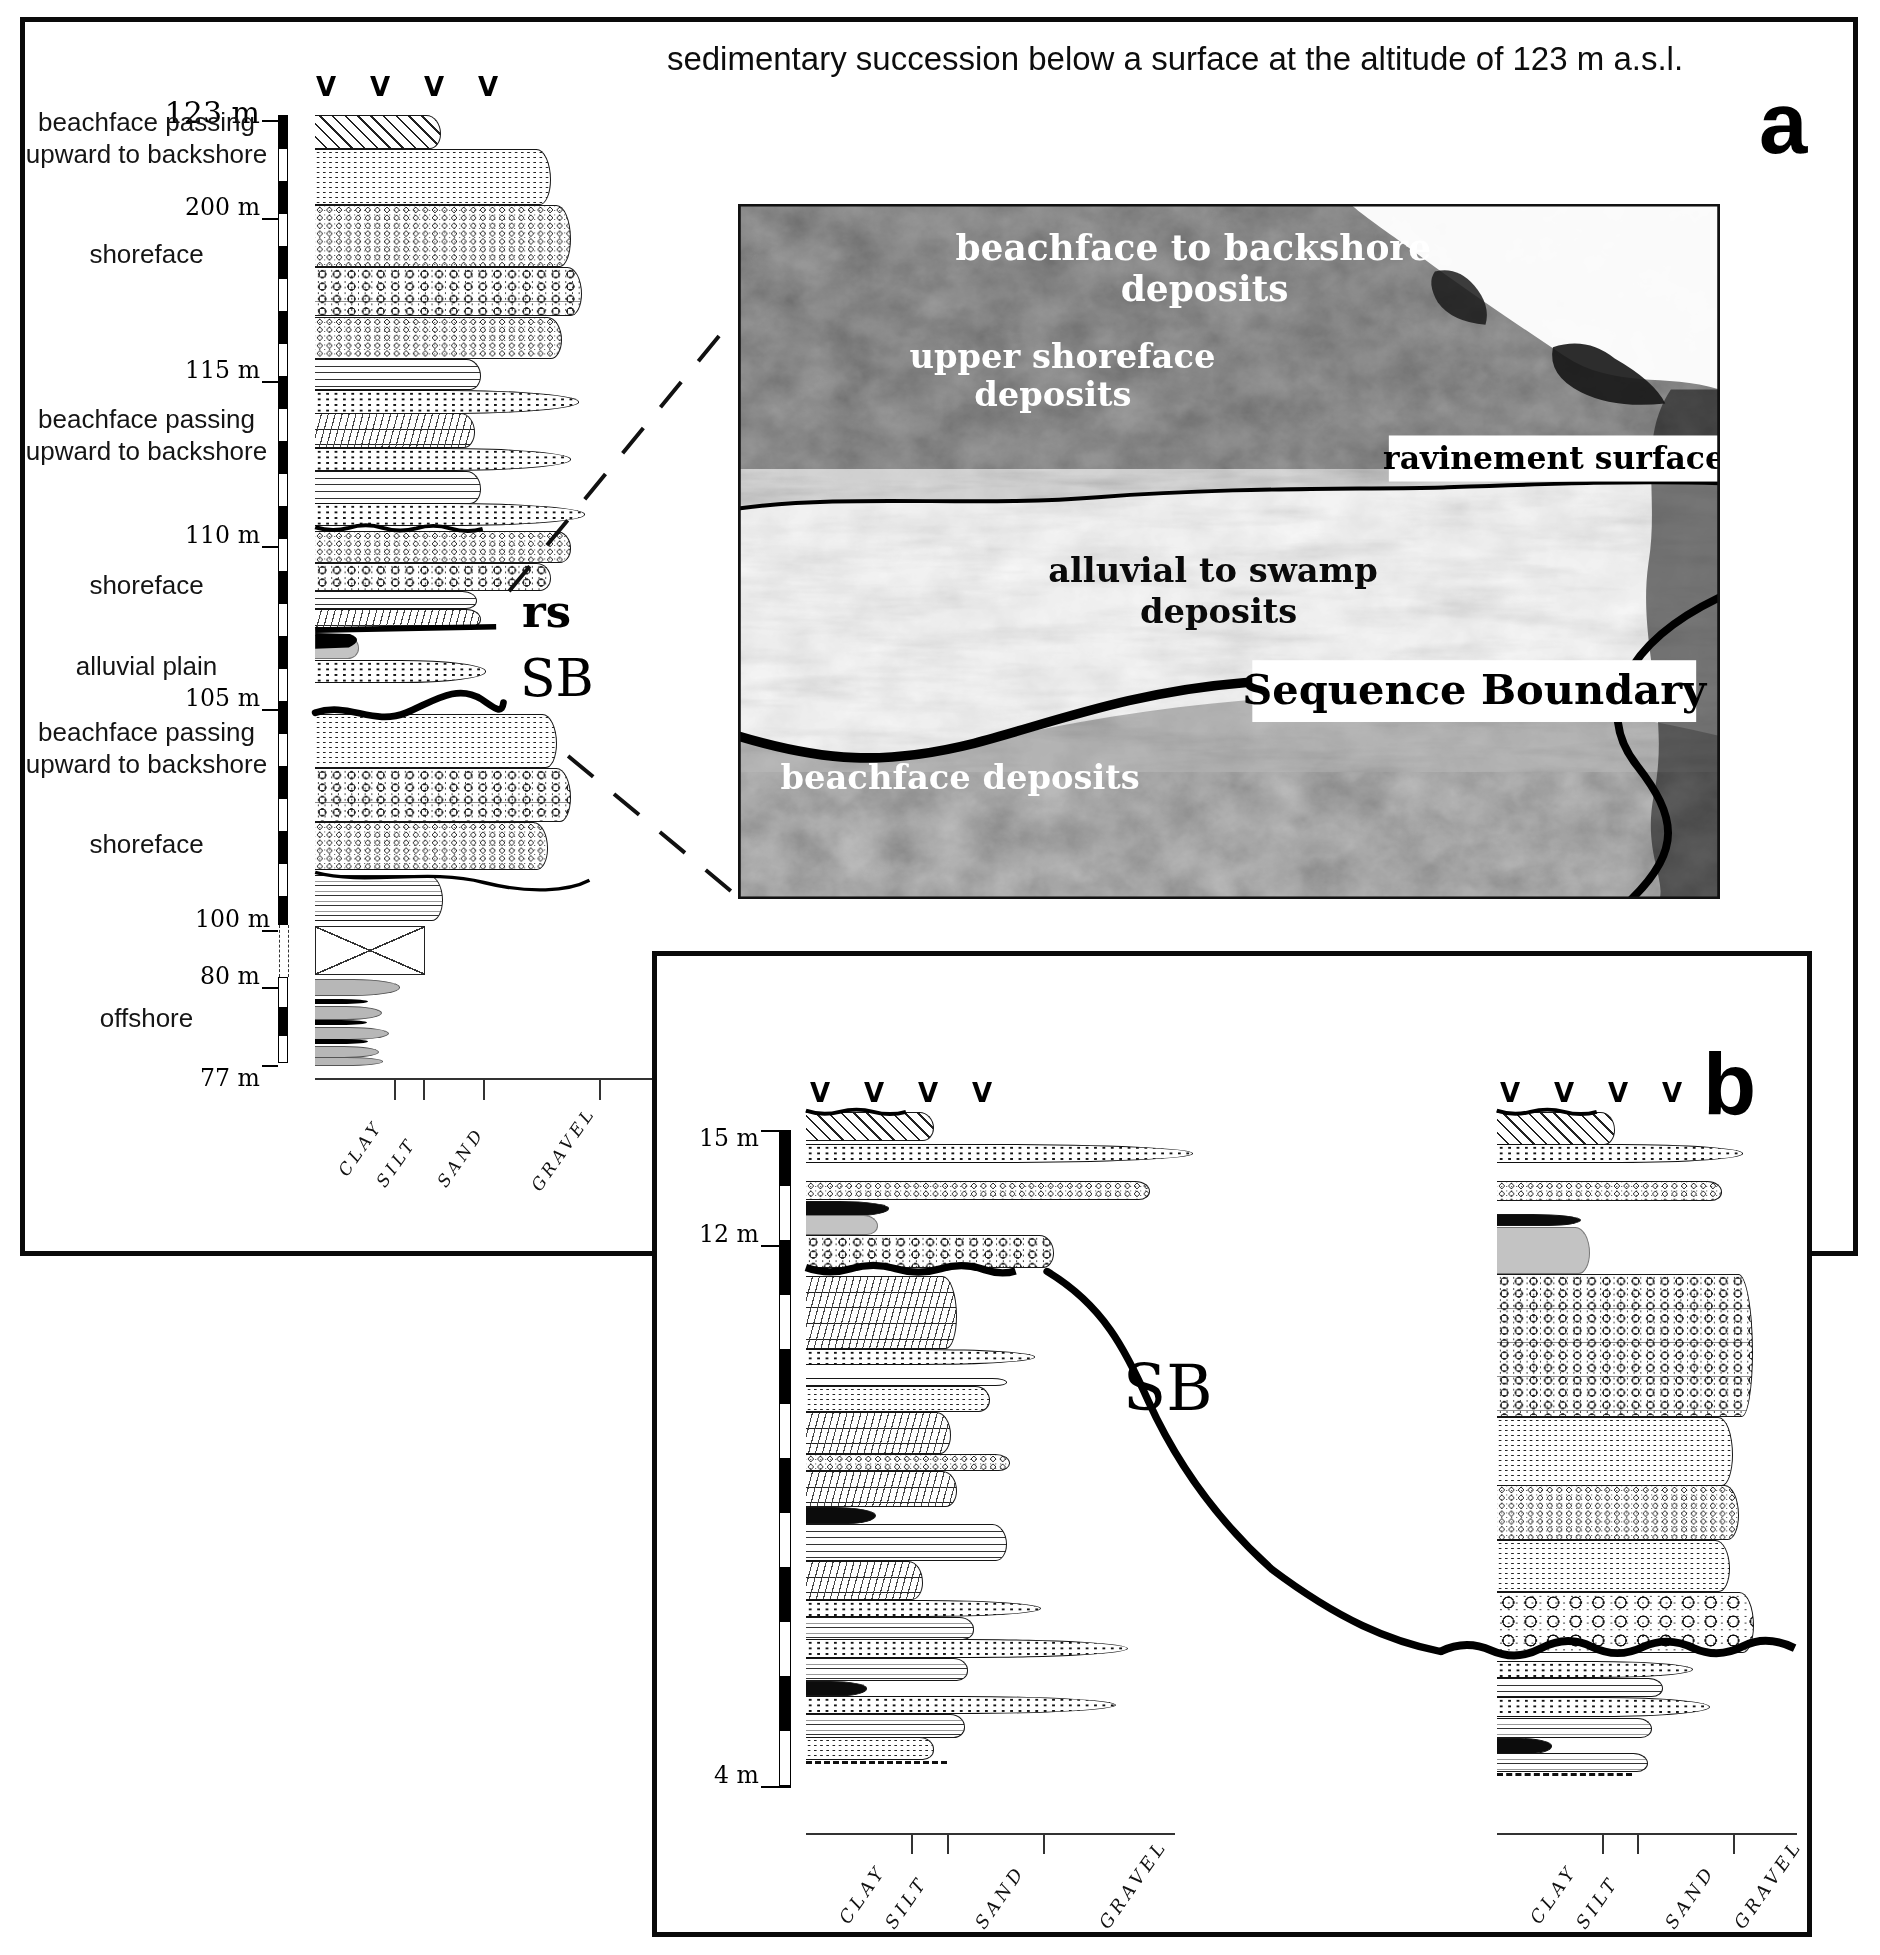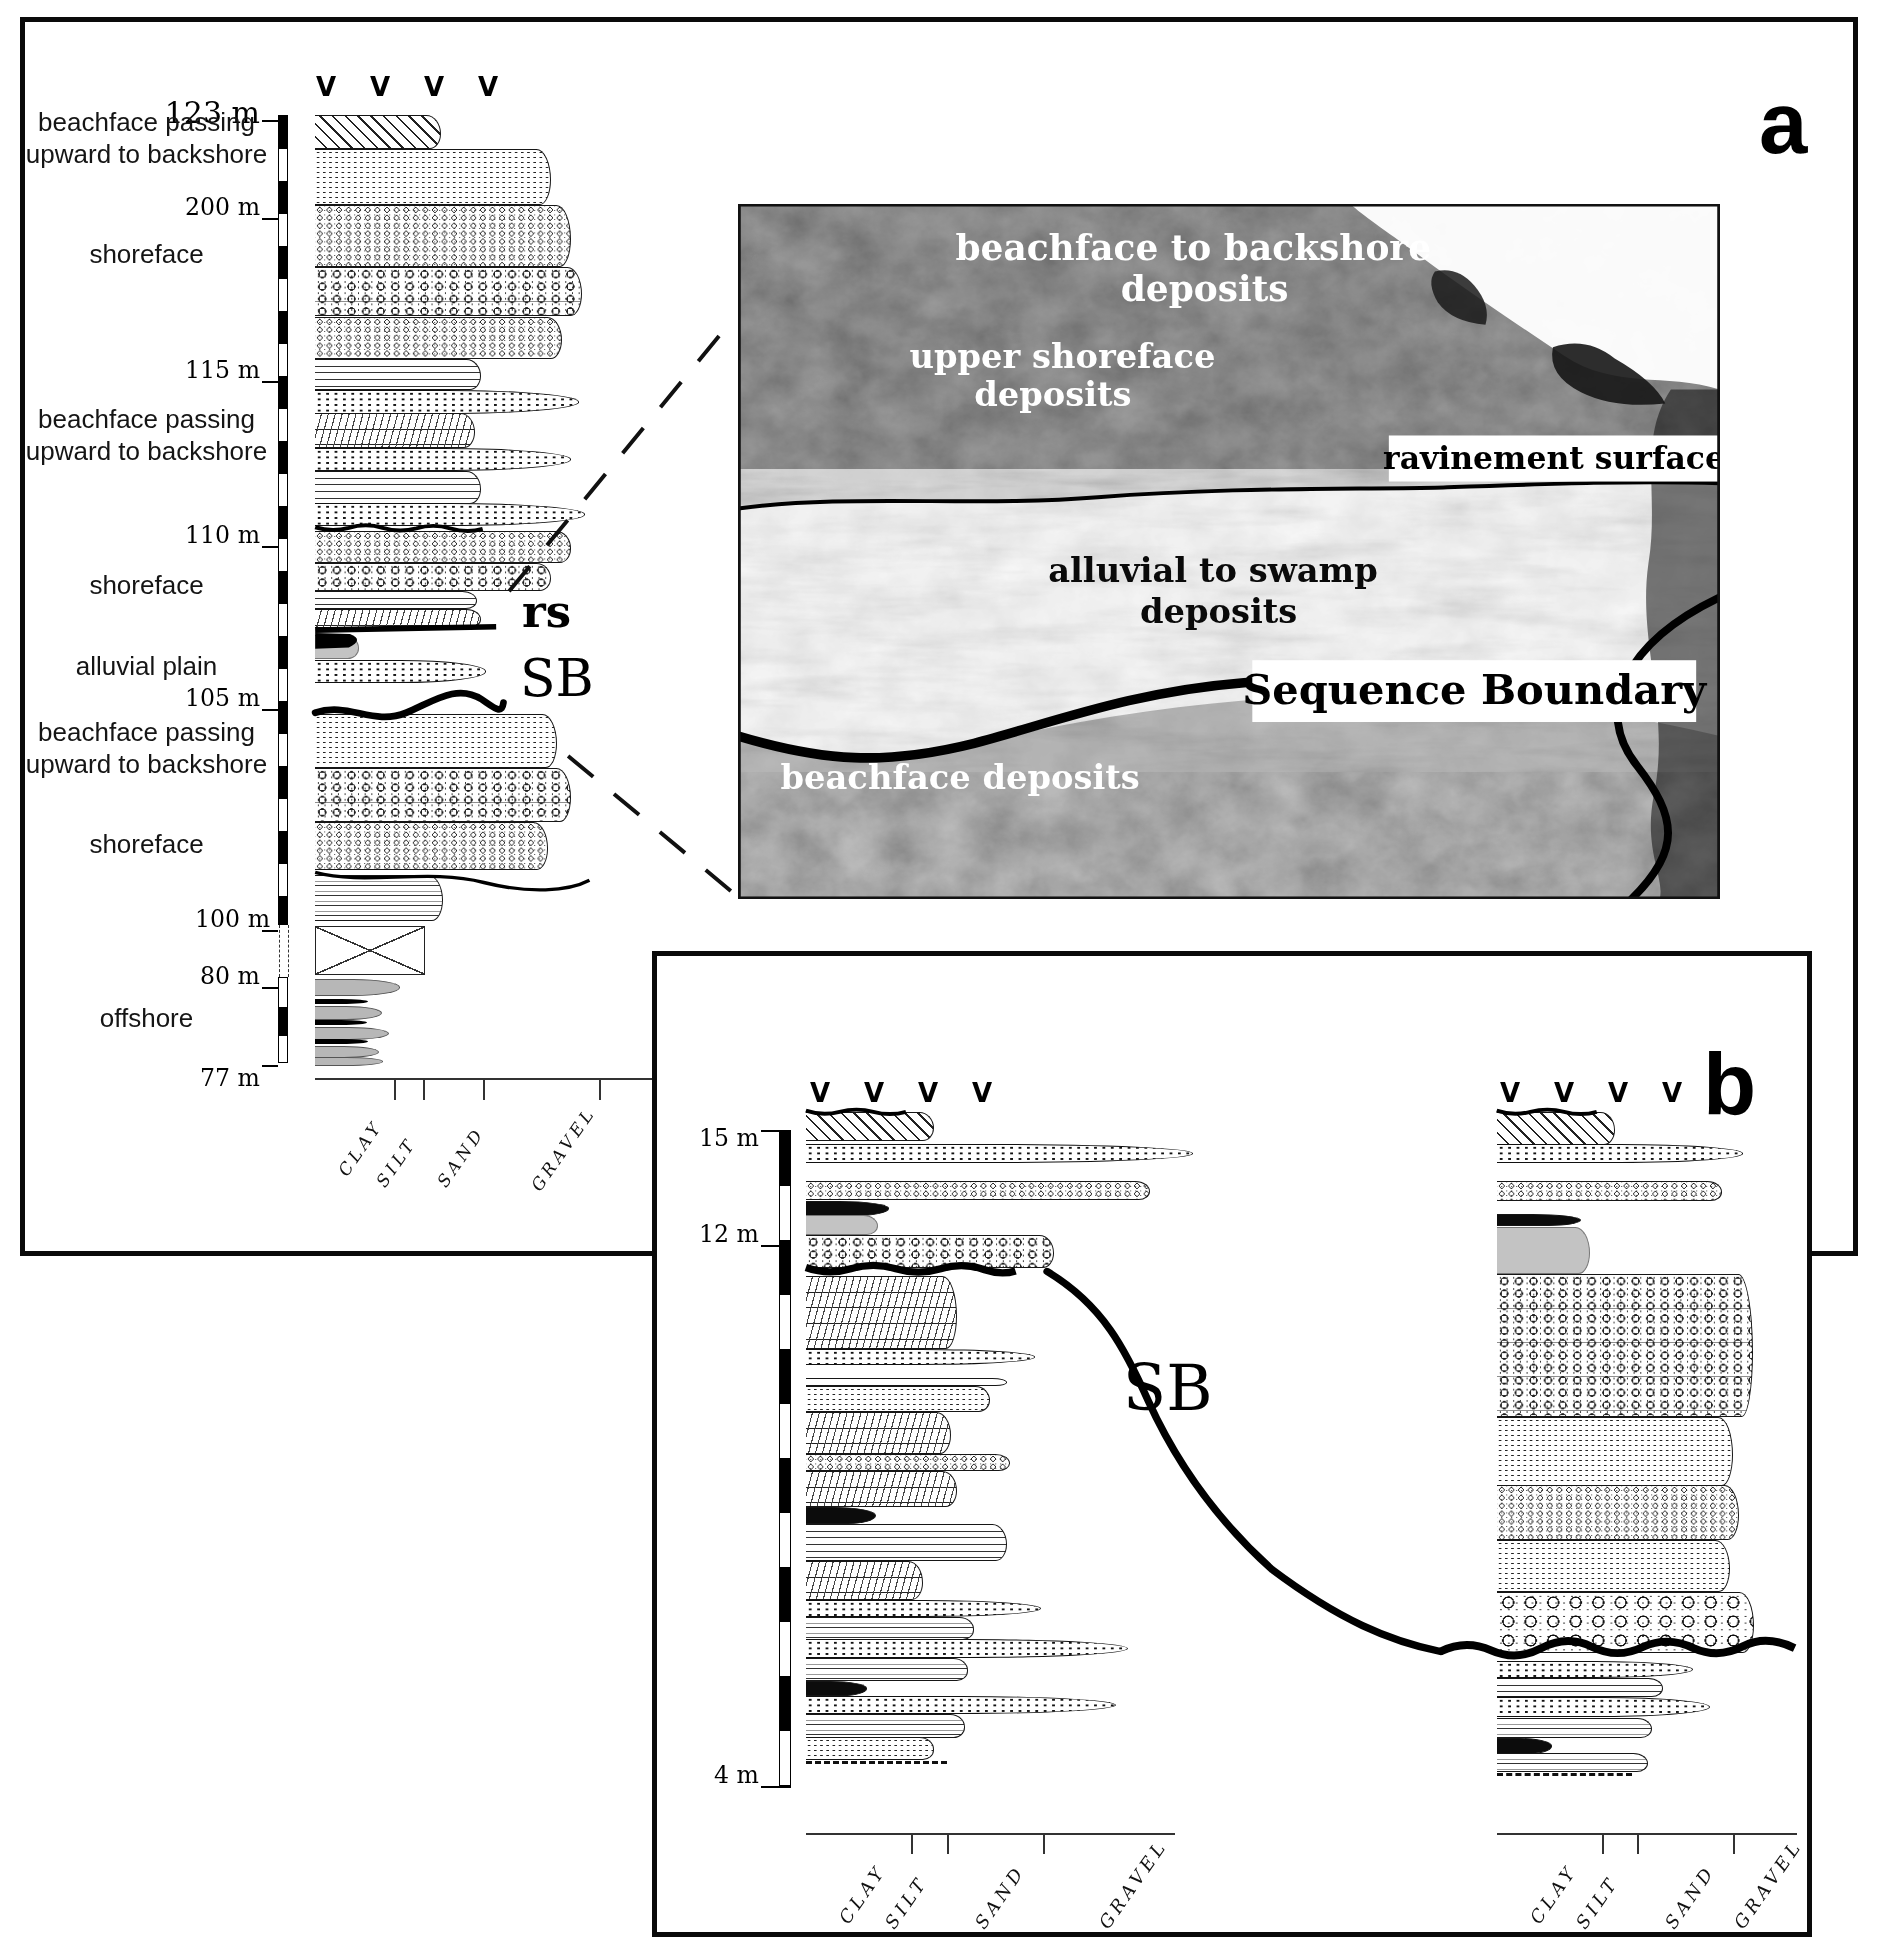--- a/index.html
+++ b/index.html
@@ -60,20 +60,21 @@
   .surfl{position:absolute;font-family:"DejaVu Serif","Liberation Serif",serif;color:#000;white-space:nowrap;}
   svg text{font-family:"DejaVu Serif","Liberation Serif",serif;font-weight:bold;}
 </style>
 </head>
 <body>
 
 <div id="root">
 
   <section class="frame" id="panelA" style="left:19.7px;top:17px;width:1838px;height:1239px;"></section>
 
+  <div class="ptitle" style="left:596px;top:40px;width:1158px;">sedimentary succession below a surface at the altitude of 123 m a.s.l.</div>
   <div class="corner" style="left:1759px;top:73px;">a</div>
 
   <div class="bar" style="left:278px;top:115px;height:810px;"></div>
   <div class="bargap" style="left:279px;top:925px;height:52px;"></div>
   <div class="bar" style="left:278px;top:977px;height:86px;background:repeating-linear-gradient(180deg,#fff 0 29px,#000 29px 58px);"></div>
   <div id="aDepthTicks">
       <div class="dlabel" style="position: absolute; left: 114px; top: 95px; width: 146px; font-size: 30px;">123 m</div>
       <div class="dtick" style="position: absolute; left: 262px; top: 120px; width: 15.7px;"></div>
       <div class="dlabel" style="position: absolute; left: 114px; top: 193px; width: 146px; font-size: 23.6px;">200 m</div>
       <div class="dtick" style="position: absolute; left: 262px; top: 218px; width: 15.7px;"></div>

